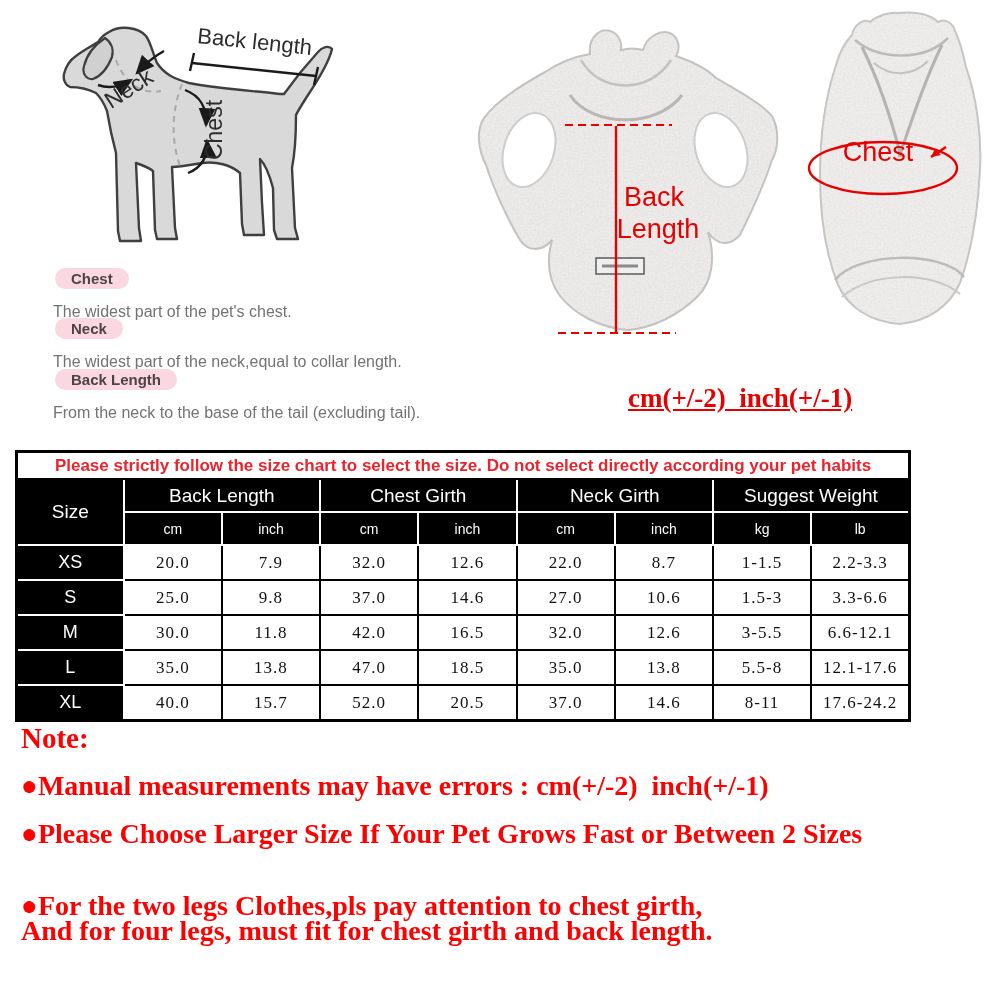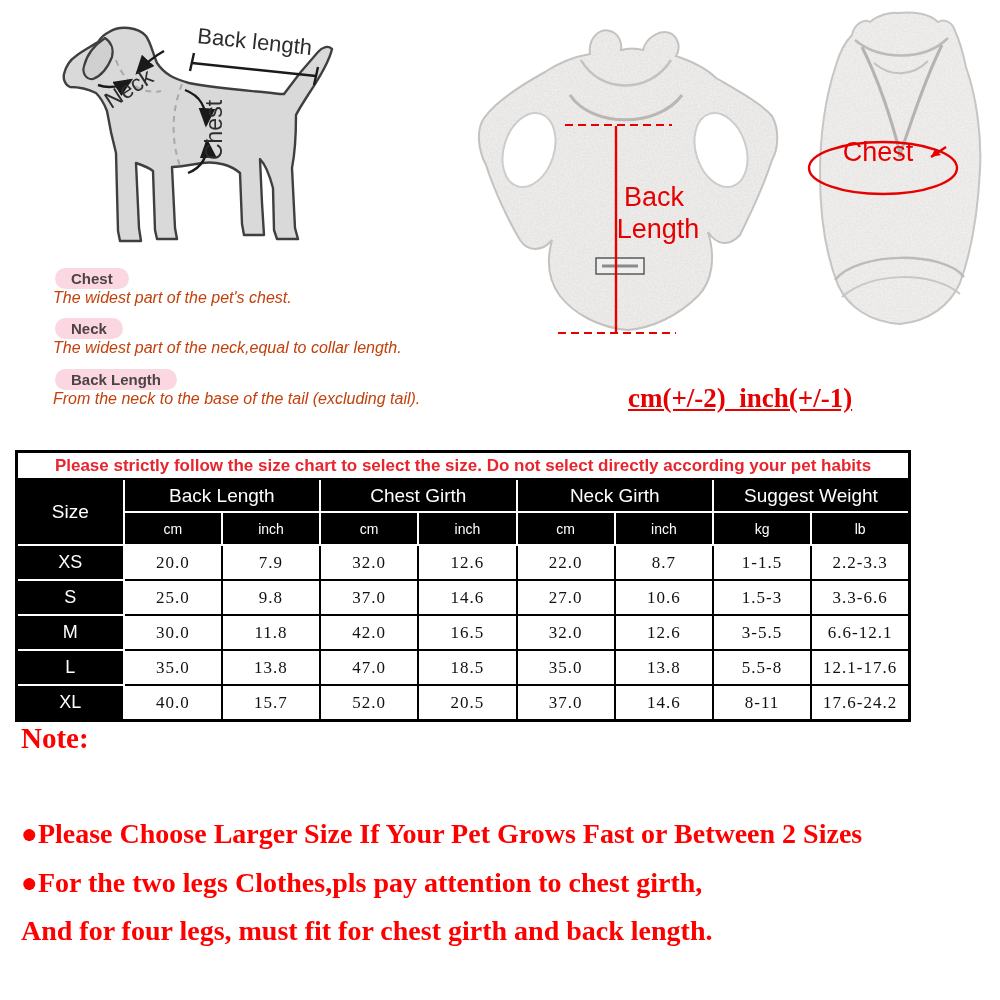--- a/index.html
+++ b/index.html
@@ -26,21 +26,21 @@
   }
 
   
   .definitions { position:absolute; left:53px; top:266px; width:470px; }
   .def-item { position:absolute; left:0; }
   .def-item.d0 { top:2px; }  .def-item.d1 { top:52px; }  .def-item.d2 { top:103px; }
   .def-pill {
     display:inline-block; margin-left:2px; background:#fbd7e1; color:#4c4346;
     font-size:15px; font-weight:bold; padding:2px 16px; border-radius:13px;
   }
-  .def-desc { margin-top:0; color:#c2410c; font-size:16px;font-style:italic; }
+  .def-desc { margin-top:14px; color:#737373; font-size:16px; }
 
   
   .size-table {
     position:absolute; left:15px; top:450px; width:896px;
     border-collapse:collapse; table-layout:fixed; background:#fff;
     border:3px solid #000;
   }
   .size-table td, .size-table th { text-align:center; vertical-align:middle; }
   .caption-cell {
     color:#e8242d; font-size:17px; font-weight:600; height:23px;
@@ -60,21 +60,21 @@
     font-size:17px; letter-spacing:1px; color:#111; height:31px;
   }
 
   
   .note-line {
     position:absolute; left:21px; color:#fe0000; white-space:pre;
     font-family:"Liberation Serif",serif; font-weight:bold; font-size:28px;
   }
   .note-title { top:722px; font-size:29px; }
   .note-l0 { top:770px; } .note-l1 { top:818px; }
-  .note-l2 { top:867px; } .note-l3 { top:915px; }
+  .note-l2 { top:890px; } .note-l3 { top:915px; }
 </style>
 </head>
 <body>
 
 <div class="canvas">
 
   <svg class="dog-svg" width="335" height="262" viewBox="0 0 335 262">
     <defs>
       <marker id="ah" markerWidth="9" markerHeight="8" refX="7" refY="3.5" orient="auto">
         <path d="M0,0 L8,3.5 L0,7 Z" fill="#1a1a1a"></path>
@@ -298,17 +298,18 @@
       <td class="val-cell">20.5</td>
       <td class="val-cell">37.0</td>
       <td class="val-cell">14.6</td>
       <td class="val-cell">8-11</td>
       <td class="val-cell">17.6-24.2</td>
     </tr>
   </tbody>
     </table>
 
   <div class="note-line note-title">Note:</div>
+  <div class="note-line note-l0">●Manual measurements may have errors : cm(+/-2)  inch(+/-1)</div>
   <div class="note-line note-l1">●Please Choose Larger Size If Your Pet Grows Fast or Between 2 Sizes</div>
   <div class="note-line note-l2">●For the two legs Clothes,pls pay attention to chest girth,</div>
   <div class="note-line note-l3">And for four legs, must fit for chest girth and back length.</div>
 
 </div>
 
 </body></html>

